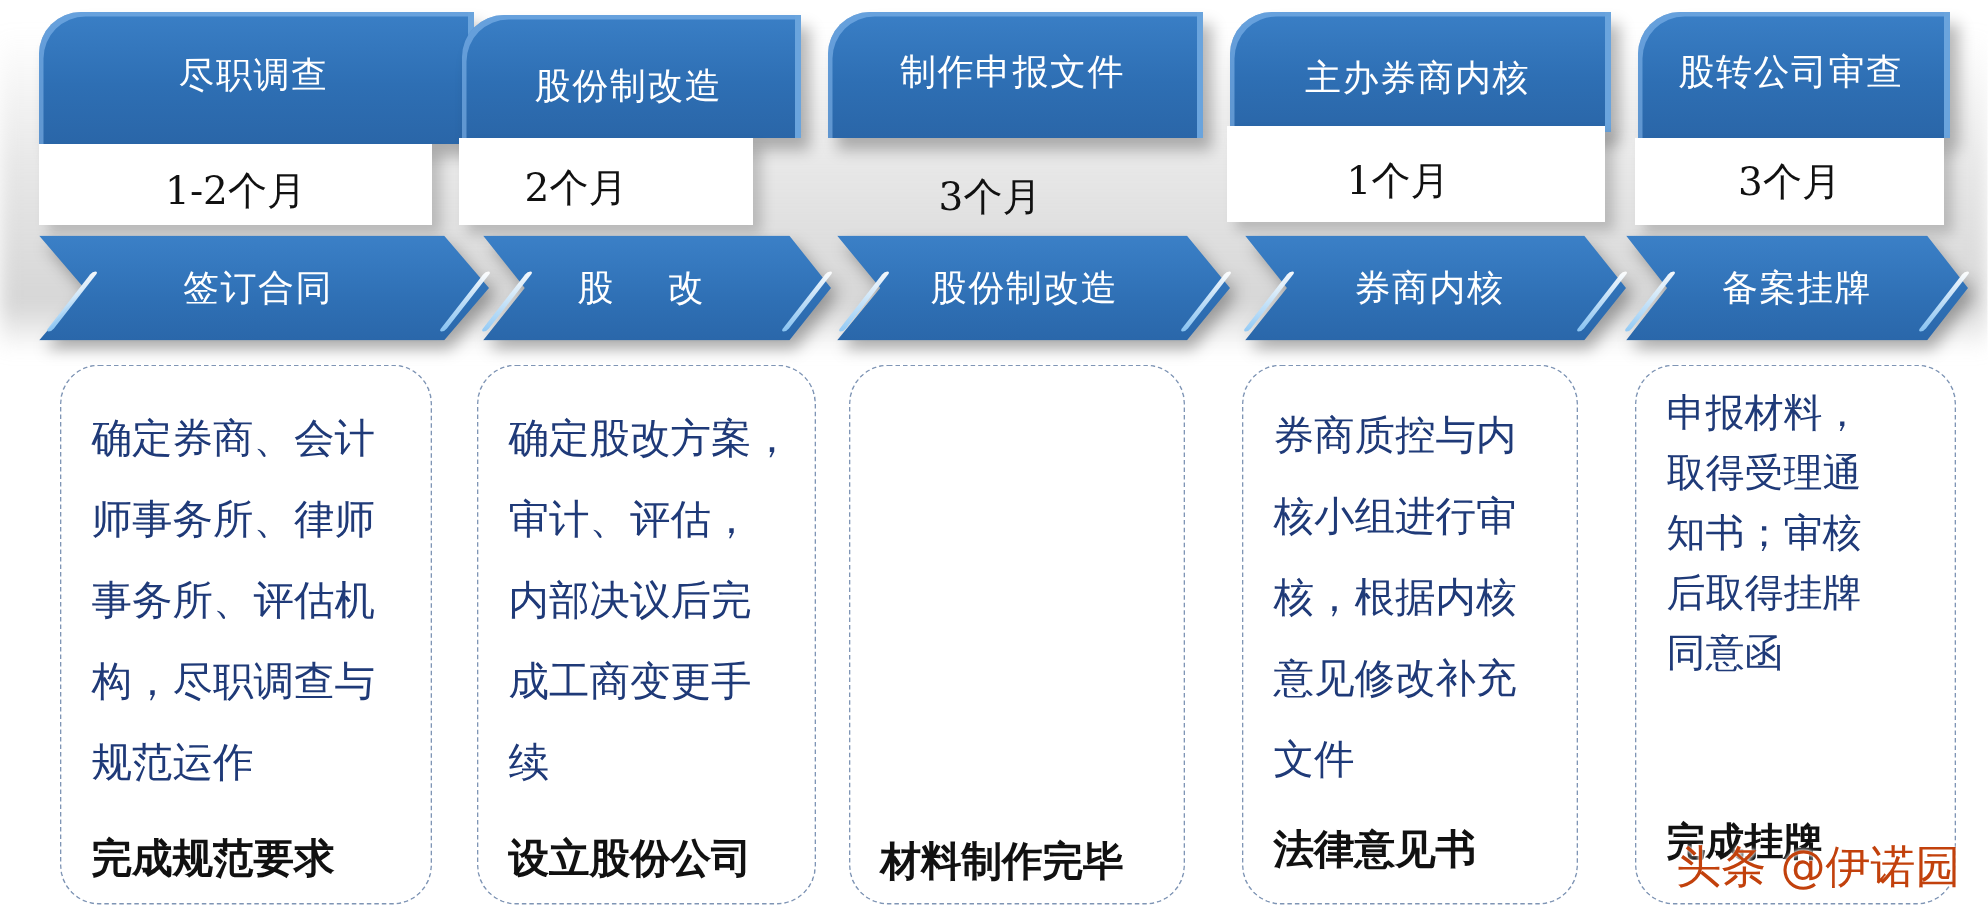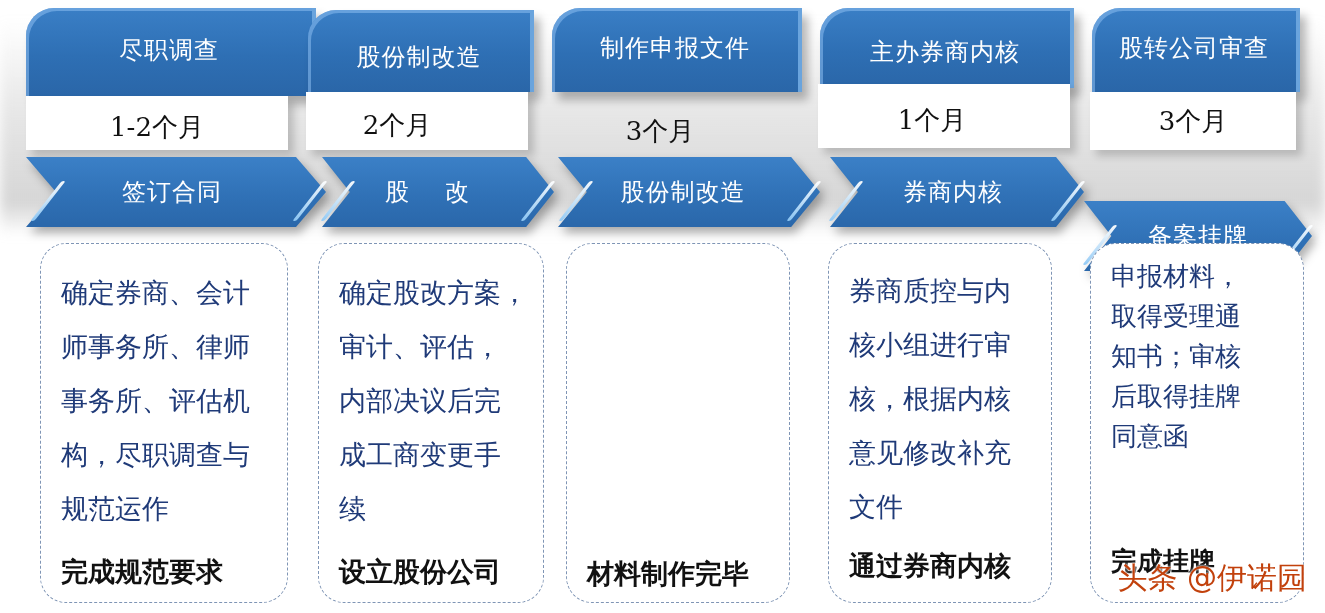--- a/index.html
+++ b/index.html
@@ -99,21 +99,21 @@
 师事务所、律师
 事务所、评估机
 构，尽职调查与
 规范运作</div>
     <div class="card-result" style="top:310px;">完成规范要求</div>
   </div>
 
   <div class="tab" style="left:308px; width:226px; top:10px; height:82px;">
     <span class="tab-text" style="top:6px;">股份制改造</span>
   </div>
-  <div class="duration" style="left:306px; width:222px; top:92px; height:58px;">
+  <div class="duration" style="left:306px; width:196px; top:92px; height:58px;">
     <span style="position:relative;top:4px;left:-20px;">2个月</span>
   </div>
   <div class="chevron-wrap" style="left:322px; width:232px;">
     <div class="chevron-shape" style="clip-path: polygon(0 0, 88% 0, 100% 50%, 88% 100%, 0 100%, 12% 50%);"></div>
     <div class="chevron-hl" style="left:14px; top:24px;"></div>
     <div class="chevron-hl" style="left:214px; top:24px;"></div>
     <div class="chevron-label">
         <span style="position:relative;left:-8px;letter-spacing:6px;">股　改</span>
       </div>
   </div>
@@ -157,30 +157,30 @@
     <div class="chevron-label">
         <span style="position:relative;left:-4px;">券商内核</span>
       </div>
   </div>
   <div class="card" style="left:828px; width:224px;">
     <div class="card-body" style="top:20px; line-height:54px;">券商质控与内
 核小组进行审
 核，根据内核
 意见修改补充
 文件</div>
-    <div class="card-result" style="top:304px;">通过券商内核</div>
+    <div class="card-result" style="top:304px;">法律意见书</div>
   </div>
 
   <div class="tab" style="left:1092px; width:208px; top:8px; height:84px;align-items:center;">
     <span class="tab-text">股转公司审查</span>
   </div>
   <div class="duration" style="left:1090px; width:206px; top:92px; height:58px;">
     <span style="position:relative;top:0px;left:0px;">3个月</span>
   </div>
-  <div class="chevron-wrap" style="left:1084px; width:228px;margin-top:44px;">
+  <div class="chevron-wrap" style="left:1084px; width:228px;">
     <div class="chevron-shape" style="clip-path: polygon(0 0, 88% 0, 100% 50%, 88% 100%, 0 100%, 12% 50%);"></div>
     <div class="chevron-hl" style="left:14px; top:24px;"></div>
     <div class="chevron-hl" style="left:210px; top:24px;"></div>
     <div class="chevron-label">
         <span style="position:relative;left:0px;">备案挂牌</span>
       </div>
   </div>
   <div class="card" style="left:1090px; width:214px;">
     <div class="card-body" style="top:12px; line-height:40px; font-size:26px;">申报材料，
 取得受理通

